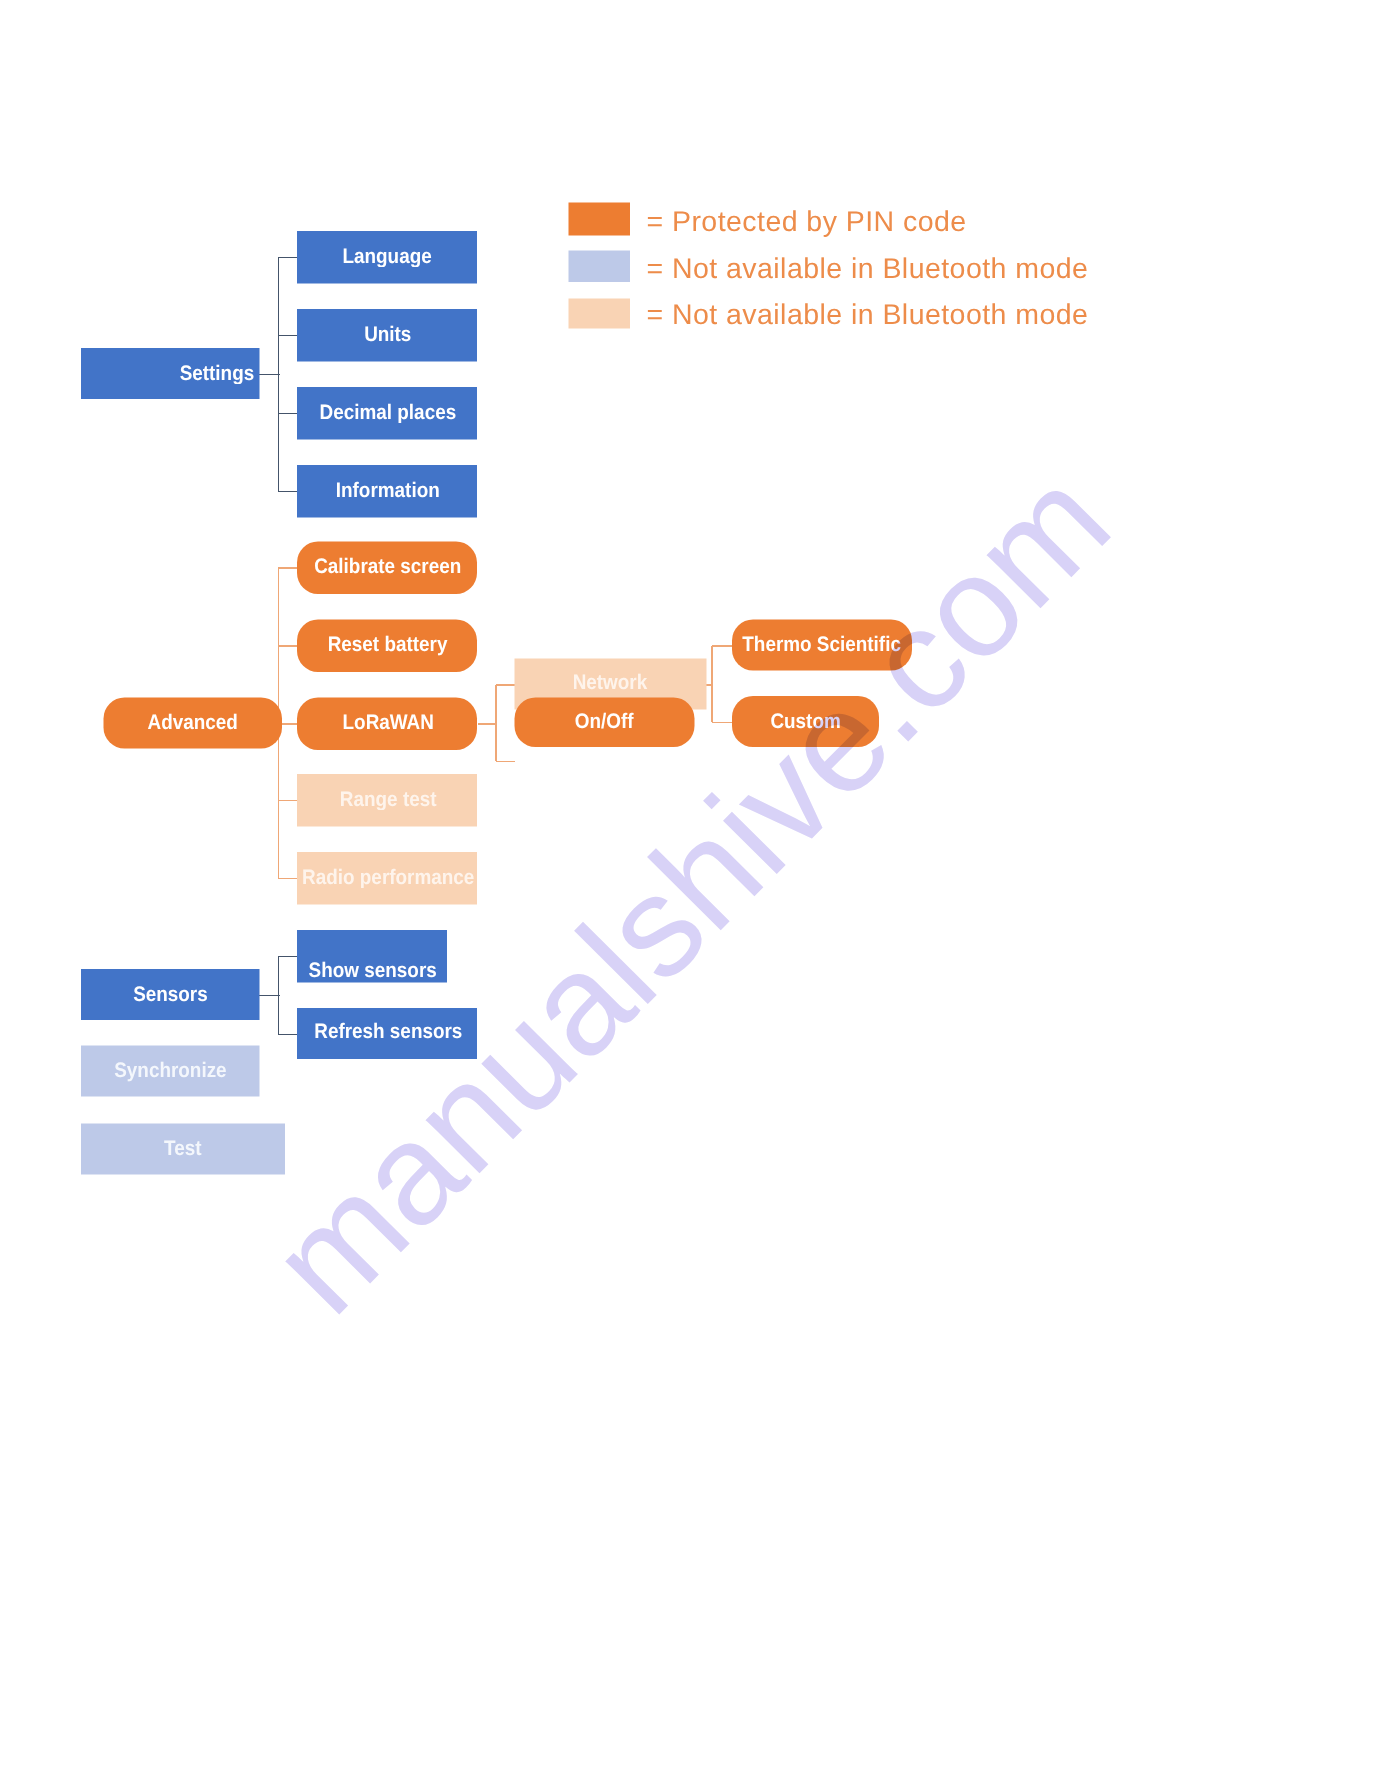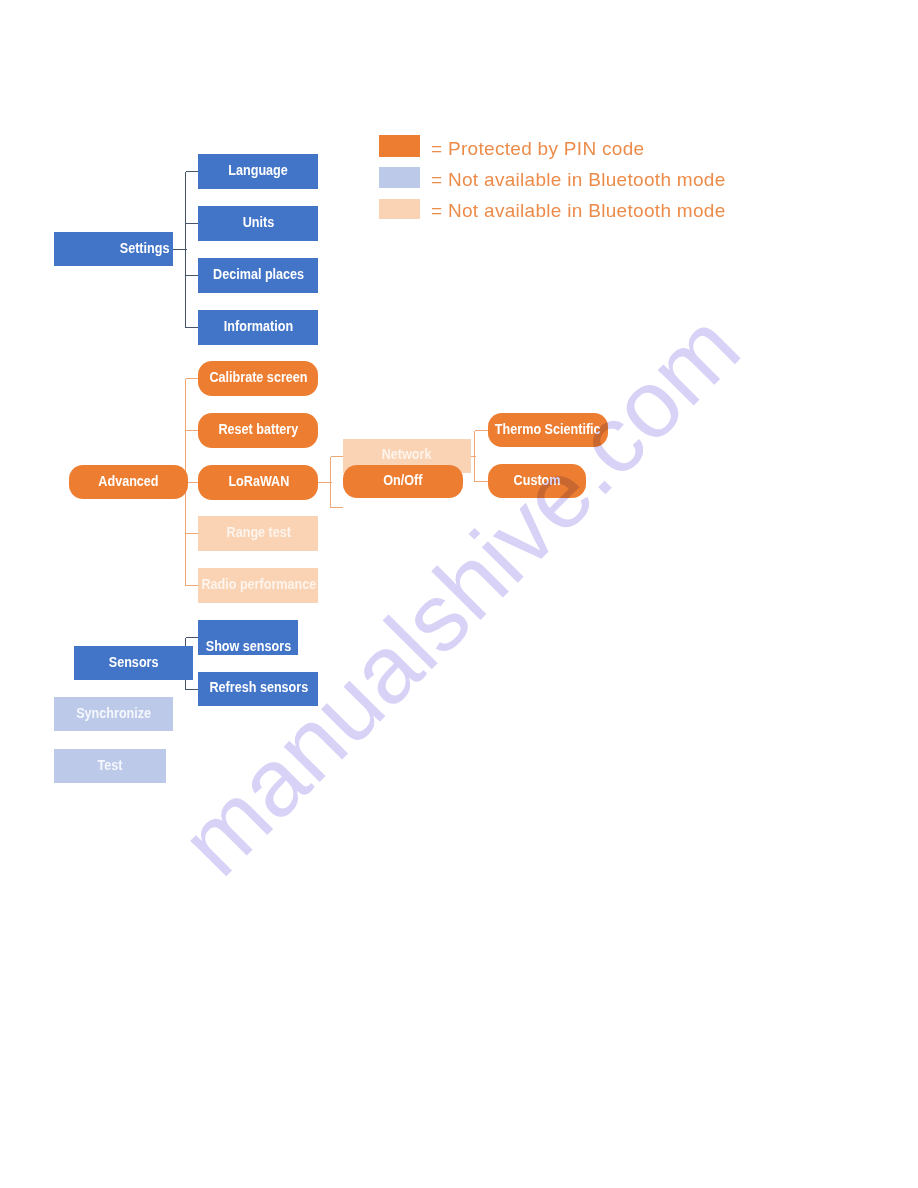--- a/index.html
+++ b/index.html
@@ -97,34 +97,34 @@
       <span>On/Off</span>
     </div>
 
   <div class="node s-orange" style="left:488.3px;top:413px;width:119.5px;height:34.3px;">
       <span>Thermo Scientific</span>
     </div>
   <div class="node s-orange" style="left:488.3px;top:464.3px;width:98px;height:34px;">
       <span>Custom</span>
     </div>
 
-  <div class="node s-blue" style="left:54.1px;top:646.4px;width:118.6px;height:34px;margin-left:20px;">
+  <div class="node s-blue" style="left:54.1px;top:646.4px;width:118.6px;height:34px;">
       <span>Sensors</span>
     </div>
   <div class="node s-blue" style="left:198.4px;top:620.4px;width:100px;height:34.6px;align-items:flex-end;">
       <span>Show sensors</span>
     </div>
   <div class="node s-blue" style="left:198.4px;top:671.7px;width:120px;height:34.6px;">
       <span>Refresh sensors</span>
     </div>
 
   <div class="node s-light_blue" style="left:54.1px;top:697.4px;width:118.6px;height:33.7px;">
       <span>Synchronize</span>
     </div>
-  <div class="node s-light_blue" style="left:54.1px;top:749.3px;width:112px;height:33.7px;text-align:right;">
+  <div class="node s-light_blue" style="left:54.1px;top:749.3px;width:136px;height:33.7px;text-align:right;">
       <span>Test</span>
     </div>
 
   <div class="legend-sw" style="left:379px;top:135px;width:40.5px;height:21.5px;background:#ED7D31;"></div>
   <div class="legend-tx" style="left:431px;top:139px;">=  Protected by PIN code</div>
   <div class="legend-sw" style="left:379px;top:167.2px;width:40.5px;height:20.8px;background:#BDC9E8;"></div>
   <div class="legend-tx" style="left:431px;top:170.2px;">=  Not available in Bluetooth mode</div>
   <div class="legend-sw" style="left:379px;top:198.6px;width:40.5px;height:20.6px;background:#F9D3B4;"></div>
   <div class="legend-tx" style="left:431px;top:201.2px;">=  Not available in Bluetooth mode</div>
 

